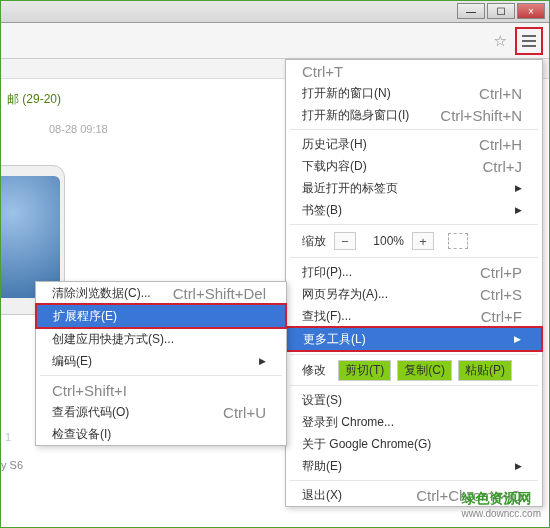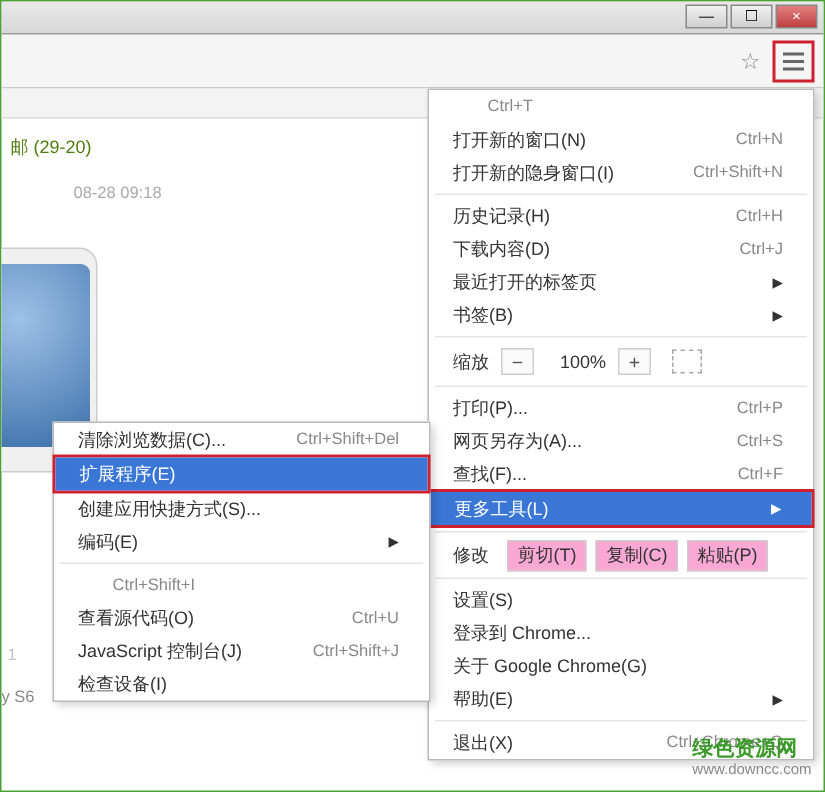--- a/index.html
+++ b/index.html
@@ -19,34 +19,34 @@
 .page-content { padding: 10px 0 0 6px; position: relative; }
 .mail-label { color: #4d7c0f; font-size: 12px; }
 .timestamp { position: absolute; left: 48px; top: 44px; color: #aaa; font-size: 11px; }
 .phone { position: absolute; left: -14px; top: 86px; width: 78px; height: 150px; border-radius: 12px; background: #f0f0f0; border: 1px solid #ccc; overflow: hidden;}
 .phone-screen { position: absolute; left: 4px; top: 10px; right: 4px; bottom: 16px; background: radial-gradient(circle at 30% 30%, #9ec2e8, #3a6fa8); border-radius: 6px;}
 .phone-label { position: absolute; left: 0; top: 380px; color: #888; font-size: 11px;}
 .divider-num { position: absolute; left: 4px; top: 352px; color: #c0c0c0; font-size: 11px;}
 
 .main-menu { position: absolute; right: 6px; top: 58px; width: 258px; background: #fff; border: 1px solid #bababa; box-shadow: 2px 2px 6px rgba(0,0,0,0.2); font-size: 12px; color: #333; }
 .menu-item { display: flex; justify-content: space-between; align-items: center; height: 22px; padding: 0 20px 0 16px; white-space: nowrap; }
-.menu-item .shortcut { color: #888; font-size: 11px; margin-left: 23px; }
+.menu-item .shortcut { color: #888; font-size: 15px; }
 .menu-sep { height: 1px; background: #e4e4e4; margin: 3px 4px; }
 .menu-highlight { background: #3a76d6; color: #ffffff; }
 .menu-red-box { border: 2px solid #d02030; margin: -1px; }
 .arrow { font-size: 9px; }
 
 .zoom-row { display: flex; align-items: center; height: 26px; padding: 0 12px 0 16px; gap: 8px; }
 .zoom-btn { width: 22px; height: 18px; border: 1px solid #ccc; background: #fafafa; display: flex; align-items: center; justify-content: center; font-size: 13px; color: #555;}
 .zoom-val { width: 40px; text-align: right; font-size: 12px;}
 .fullscreen { width: 20px; height: 16px; border: 1px dashed #aaa; margin-left: 6px;}
 
 .edit-row { display: flex; align-items: center; height: 24px; padding: 0 16px; gap: 6px; font-size: 12px;}
 .edit-row .lbl { margin-right: 6px;}
-.edit-btn { border: 1px solid #ccc; padding: 1px 6px; background: #f9a8d4; }
+.edit-btn { border: 1px solid #ccc; padding: 1px 6px; background: #84cc16; }
 
 .sub-menu { position: absolute; left: 34px; top: 280px; width: 252px; background: #fff; border: 1px solid #bababa; box-shadow: 2px 2px 6px rgba(0,0,0,0.2); font-size: 12px; color: #333;}
 .sub-menu .menu-red-box { padding: 0; }
 
 .watermark { position: absolute; right: 8px; bottom: 8px; font-size: 14px; color: #3a9a2a; font-weight: bold; }
 .watermark .url { display:block; color:#888; font-size: 10px; font-weight: normal; text-align: right;}
 </style>
 </head>
 <body>
 
@@ -182,24 +182,20 @@
     </div>
   <div class="menu-sep"></div>
   <div class="menu-item">
       <span class="shortcut">Ctrl+Shift+I</span>
     </div>
   <div class="menu-item">
       <span>查看源代码(O)</span>
       <span class="shortcut">Ctrl+U</span>
     </div>
   <div class="menu-item">
-      <span>JavaScript 控制台(J)</span>
-      <span class="shortcut">Ctrl+Shift+J</span>
-    </div>
-  <div class="menu-item">
       <span>检查设备(I)</span>
     </div>
 </div>
 
 <div class="watermark">
   <span>绿色资源网</span>
   <span class="url">www.downcc.com</span>
 </div>
 
 </body></html>

